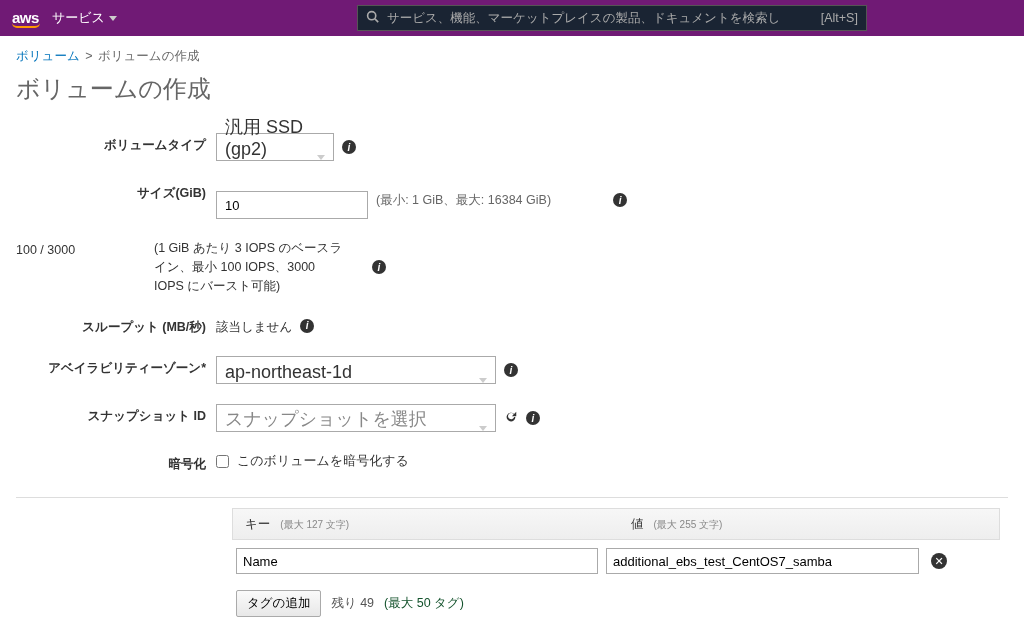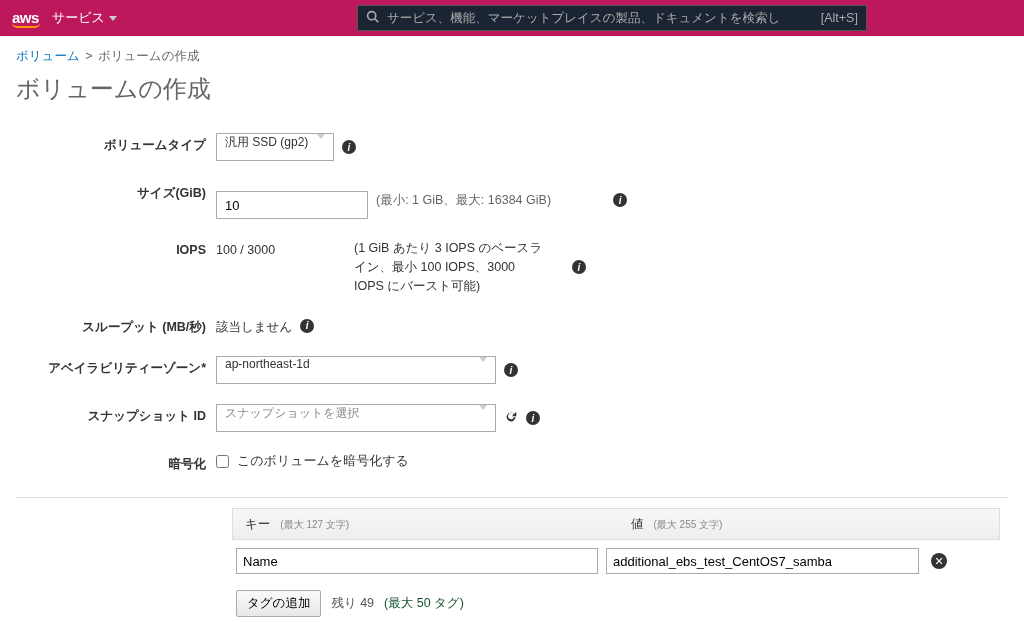--- a/index.html
+++ b/index.html
@@ -1,19 +1,19 @@
 <!DOCTYPE html>
 <html><head>
 <meta charset="utf-8">
 <style>
 * { box-sizing: border-box; margin: 0; padding: 0; }
 body { font-family: "Helvetica Neue", Arial, "Hiragino Kaku Gothic ProN", "Meiryo", sans-serif; font-size: 13px; color: #333; background: #fff; }
 
 
-.topnav { background: #be185d; height: 36px; display: flex; align-items: center; padding: 0 12px; color: #fff; }
+.topnav { background: #701a75; height: 36px; display: flex; align-items: center; padding: 0 12px; color: #fff; }
 .aws-logo { font-weight: bold; font-size: 15px; letter-spacing: -0.5px; margin-right: 12px; }
 .aws-logo .smile { display:block; height:5px; width:28px; border-bottom:2px solid #ff9900; border-radius:0 0 14px 14px; margin-top:-3px;}
 .services-menu { cursor: pointer; font-size: 13px; display:flex; align-items:center; gap:4px;}
 .caret-down { width:0;height:0;border-left:4px solid transparent;border-right:4px solid transparent;border-top:5px solid #ccc;display:inline-block;}
 .searchbox { margin-left: 240px; background:#1a2433; border:1px solid #555; height:26px; width:510px; display:flex; align-items:center; padding:0 8px; color:#aaa; font-size:12.5px;}
 .searchbox .mag { margin-right:8px;}
 .searchbox .hint { flex:1;}
 .searchbox .kbd { color:#aaa;}
 
 
@@ -22,21 +22,21 @@
 .crumb .sep { color:#666; margin:0 2px;}
 .crumb .cur { color:#666;}
 
 h1.page-title { font-size: 24px; font-weight: 300; color:#666; padding: 4px 16px 18px; }
 
 
 .form { padding: 0 16px; }
 .row { display:flex; padding: 10px 0; align-items:flex-start; }
 .row .label { width:200px; min-width:200px; text-align:right; padding-right:10px; font-weight:bold; color:#333; font-size:12.5px; padding-top:4px;}
 .row .ctrl { display:flex; align-items:center; gap:8px; }
-.select-like { border:1px solid #aaa; height:28px; display:flex; align-items:flex-start; padding:0 8px; background:#fff; font-size:12px; position:relative; }
+.select-like { border:1px solid #aaa; height:28px; display:flex; align-items:flex-end; padding:0 8px; background:#fff; font-size:18px; position:relative; }
 .sel-volume { width:118px;}
 .sel-az { width:280px;}
 .sel-snap { width:280px; color:#888;}
 .select-like .dd { position:absolute; right:8px; }
 .txt-input { border:1px solid #aaa; height:28px; width:152px; padding:0 8px; font-size:13px;margin-top:10px;}
 .val-input { border:1px solid #aaa; height:26px; padding:0 6px; font-size:13px;}
 .key-input { width:362px;}
 .value-input { width:313px;}
 .hint-text { color:#666; font-size:12.5px;}
 .info-icon { width:14px;height:14px;border-radius:50%;background:#333;color:#fff;display:inline-flex;align-items:center;justify-content:center;font-size:10px;font-weight:bold;font-style:italic;}
@@ -113,21 +113,20 @@
   <div class="row">
     <div class="label">サイズ(GiB)</div>
     <div class="ctrl">
       <input class="txt-input" value="10" style="">
       <span class="hint-text">(最小: 1 GiB、最大: 16384 GiB)</span>
       <span class="info-icon" style="margin-left:54px">i</span>
     </div>
   </div>
 
   <div class="row">
-    <div class="label">IOPS</div>
     <div class="ctrl" style="align-items:flex-start;">
       <span class="static-val" style="width:130px">100 / 3000</span>
       <span class="iops-note">(1 GiB あたり 3 IOPS のベースライン、最小 100 IOPS、3000 IOPS にバースト可能)</span>
       <span class="info-icon iops-right-info">i</span>
     </div>
   </div>
 
   <div class="row">
     <div class="label">スループット (MB/秒)</div>
     <div class="ctrl">

